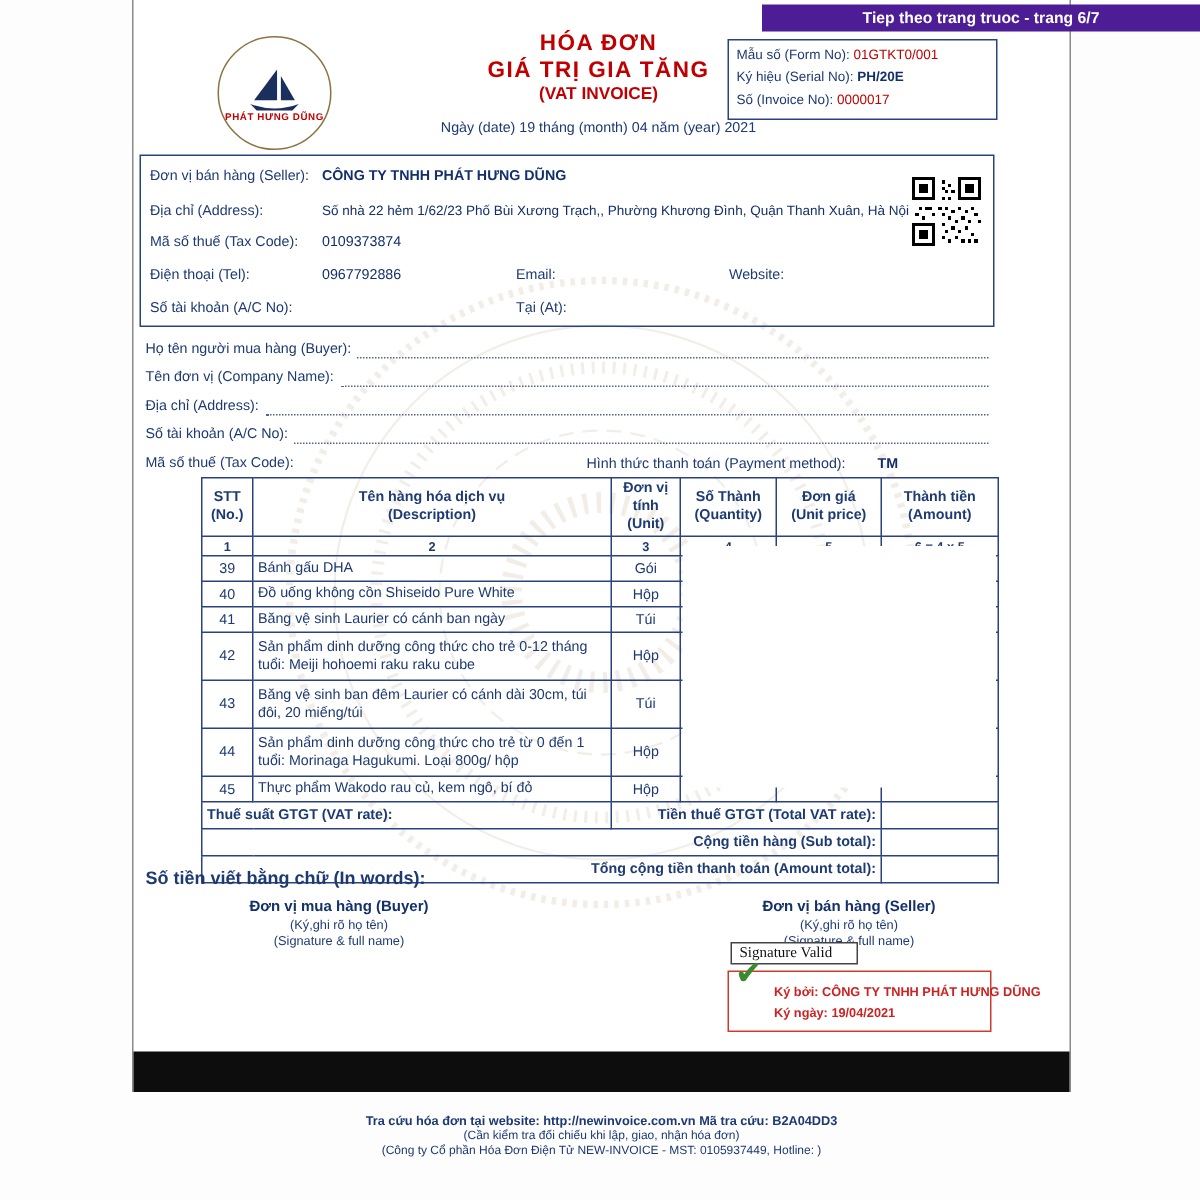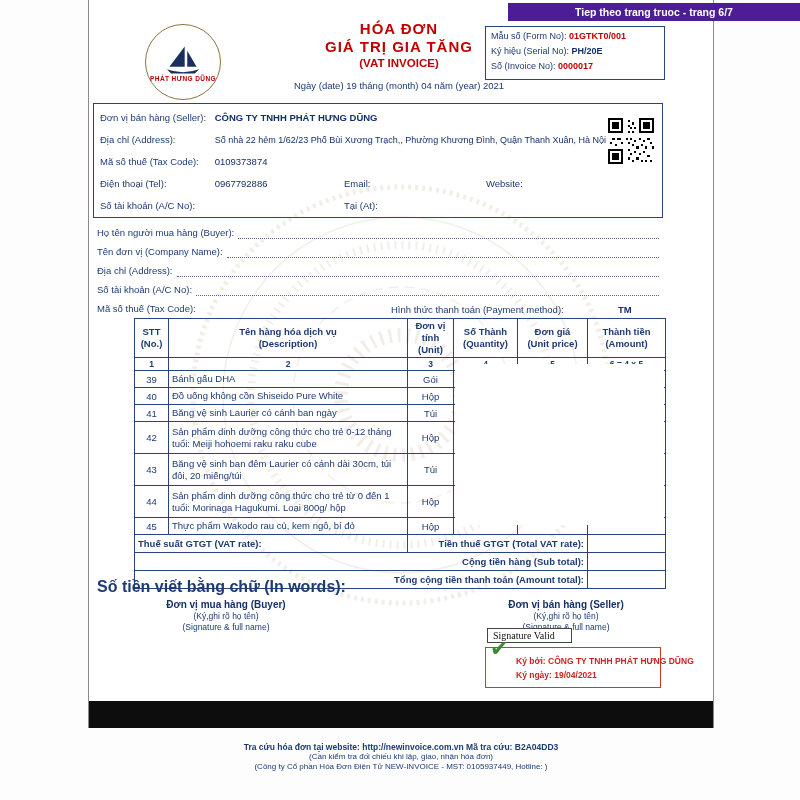--- a/index.html
+++ b/index.html
@@ -17,60 +17,60 @@
         display:flex;flex-direction:column;align-items:center;justify-content:center;background:#fff;}
   .logo-text{font-size:6.5px;font-weight:bold;color:#c00000;letter-spacing:.4px;margin-top:-2px;}
   .titles{left:180px;top:20px;width:260px;text-align:center;}
   .t1,.t2{font-size:15px;font-weight:bold;color:#c00000;letter-spacing:1px;line-height:18px;}
   .t3{font-size:11.5px;font-weight:bold;color:#c00000;line-height:15px;}
   .date-line{font-size:9.5px;color:#1d3a73;margin-top:9px;}
   .infobox{left:396px;top:26px;width:180px;height:54px;border:1px solid #2a4380;font-size:9px;
            padding:2px 5px;box-sizing:border-box;}
   .inforow{line-height:15px;white-space:nowrap;}
   .inforow .lbl{color:#1d3a73;}
-  .red-b{color:#c00000;font-weight:bold;margin-top:24px;}
+  .red-b{color:#c00000;font-weight:normal;margin-top:24px;}
   .navy-b{color:#14306a;font-weight:bold;}
 
   
   .seller-box{left:4px;top:103px;width:570px;height:115px;border:1px solid #2a4380;box-sizing:border-box;
               padding-top:3px;font-size:9.5px;}
   .srow{position:relative;height:22px;line-height:22px;padding-left:6px;white-space:nowrap;}
   .lblw{display:inline-block;width:112px;color:#1d3a73;}
   .val{color:#14306a;}
   .bold{font-weight:bold;}
   .addr{font-size:9px;}
   .sub1{position:absolute;left:250px;}
   .sub2{position:absolute;left:392px;}
   .qr{position:absolute;right:8px;top:14px;width:46px;height:46px;}
 
   
   .buyer{left:4px;top:222px;width:570px;font-size:9.5px;}
   .brow{display:flex;align-items:flex-end;height:19px;padding-left:4px;position:relative;}
   .brow .blbl{white-space:nowrap;color:#1d3a73;line-height:16px;}
   .dots{flex:1;border-bottom:1px dotted #55648a;height:13px;margin:0 4px 2px 4px;}
   .pay-lbl{position:absolute;left:298px;bottom:2px;color:#1d3a73;}
-  .pay-val{position:absolute;left:492px;bottom:2px;font-weight:bold;color:#14306a;margin-left:33px;}
+  .pay-val{position:absolute;left:492px;bottom:2px;font-weight:bold;color:#14306a;}
 
   
   .inv-table{left:45px;top:318px;width:531px;border-collapse:collapse;table-layout:fixed;}
   .inv-table td,.inv-table th{border:1px solid #2a4380;font-size:9.5px;color:#1d3a73;
       padding:1px 3px;vertical-align:middle;overflow:hidden;}
   .inv-table th{font-weight:bold;text-align:center;height:30px;line-height:12px;}
   .num-row td{height:12px;font-size:8.5px;font-weight:bold;text-align:center;line-height:11px;padding:0;}
   .h1{height:17px;}  .h2{height:32px;}
   .c-no{text-align:center;}
   .c-desc{text-align:left;line-height:12px;}
   .c-unit{text-align:center;}
   .tot-label{text-align:right;font-weight:bold;}
   .vat-left{text-align:left;font-weight:bold;}
   .tot-row td{height:15px;}
   .redact{left:366px;top:364px;width:209px;height:161px;background:#fff;z-index:3;}
 
   
-  .inwords{left:8px;top:578px;font-size:16px;font-weight:bold;color:#1d3a73;}
+  .inwords{left:8px;top:578px;font-size:12px;font-weight:bold;color:#1d3a73;}
   .signblock{width:176px;text-align:center;}
   .sb-left{left:49px;top:598px;}
   .sb-right{left:389px;top:598px;}
   .sig-title{font-size:10px;font-weight:bold;color:#14306a;line-height:13px;}
   .sig-note{font-size:8.5px;color:#1d3a73;line-height:11px;}
 
   
   .sigvalid{left:396px;top:628px;width:176px;height:60px;}
   .sv-redbox{position:absolute;left:0;top:19px;width:174px;height:39px;border:1px solid #d03a2a;}
   .sv-label{position:absolute;left:2px;top:0;border:1px solid #444;background:#fff;padding:1px 16px 1px 5px;

